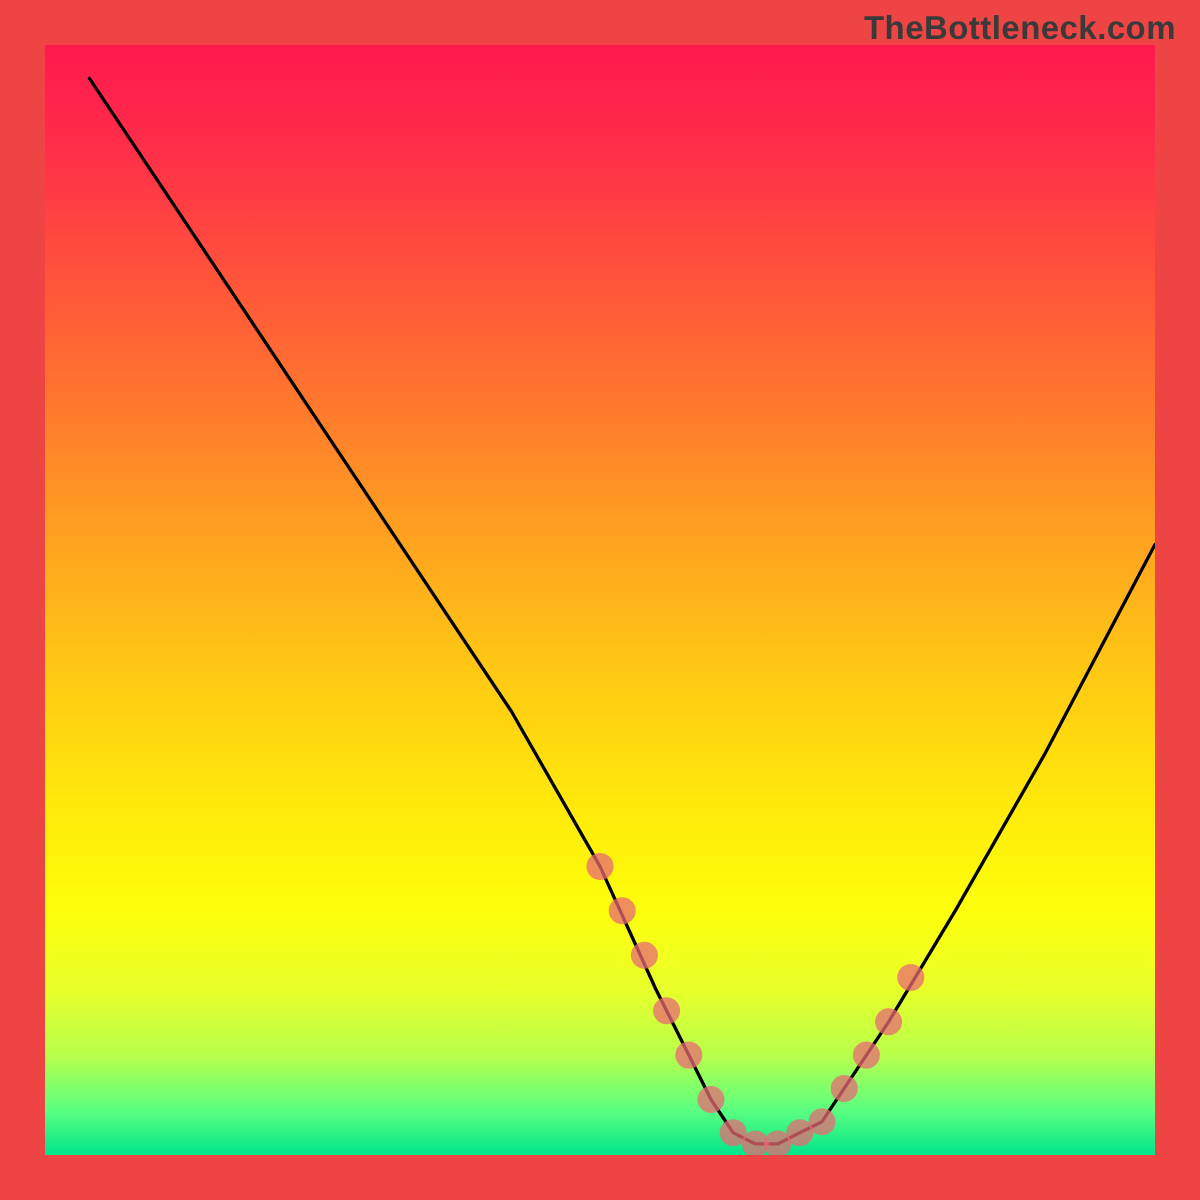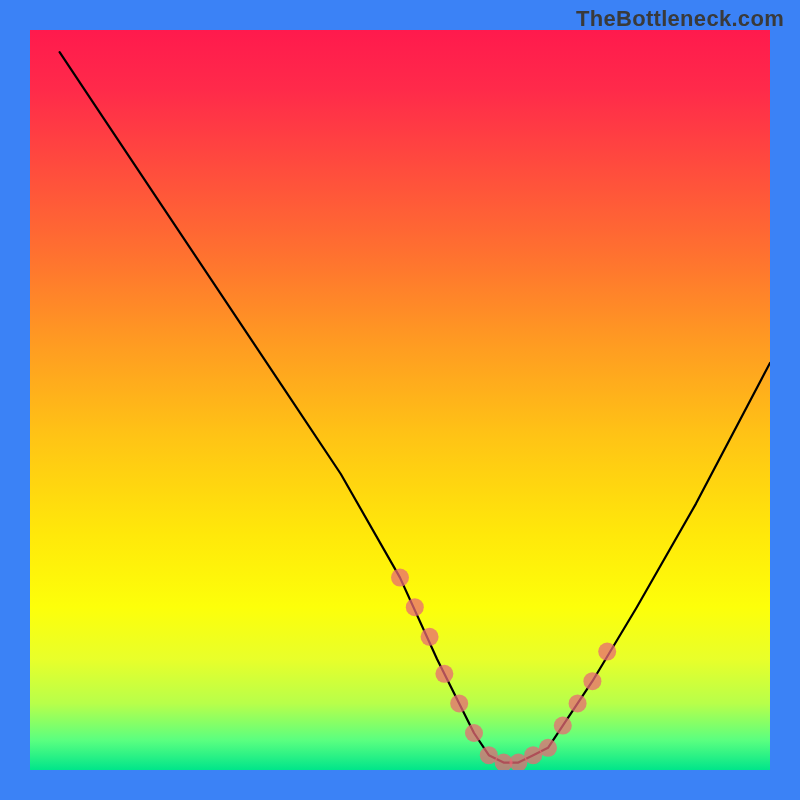--- a/index.html
+++ b/index.html
@@ -1,21 +1,21 @@
 <!DOCTYPE html>
 <html><head>
 <meta charset="utf-8">
 <style>
   * { margin: 0; padding: 0; box-sizing: border-box; }
   html, body { width: 800px; height: 800px; overflow: hidden; background: #000; }
   .container {
     position: relative;
     width: 800px;
     height: 800px;
-    background: #3b82f6;
+    background: #ef4444;
   }
   .plot-area {
     position: absolute;
     left: 30px;
     top: 30px;
     width: 740px;
     height: 740px;
     background: linear-gradient(to bottom,
       #ff1a4d 0%,
       #ff2a4a 8%,

